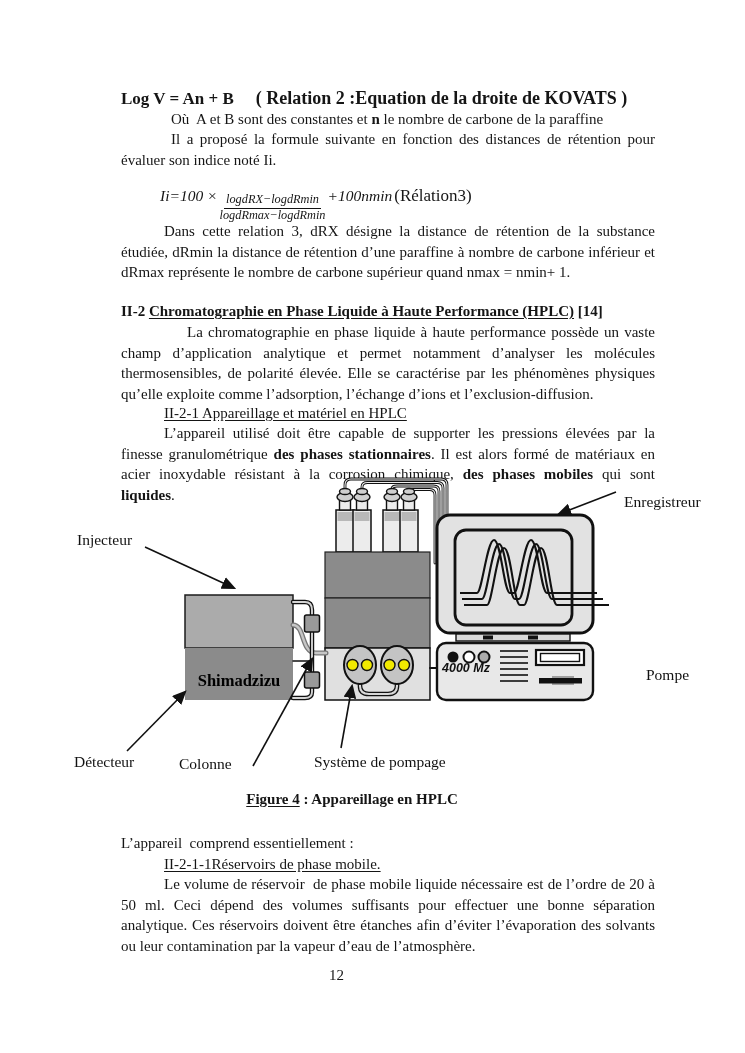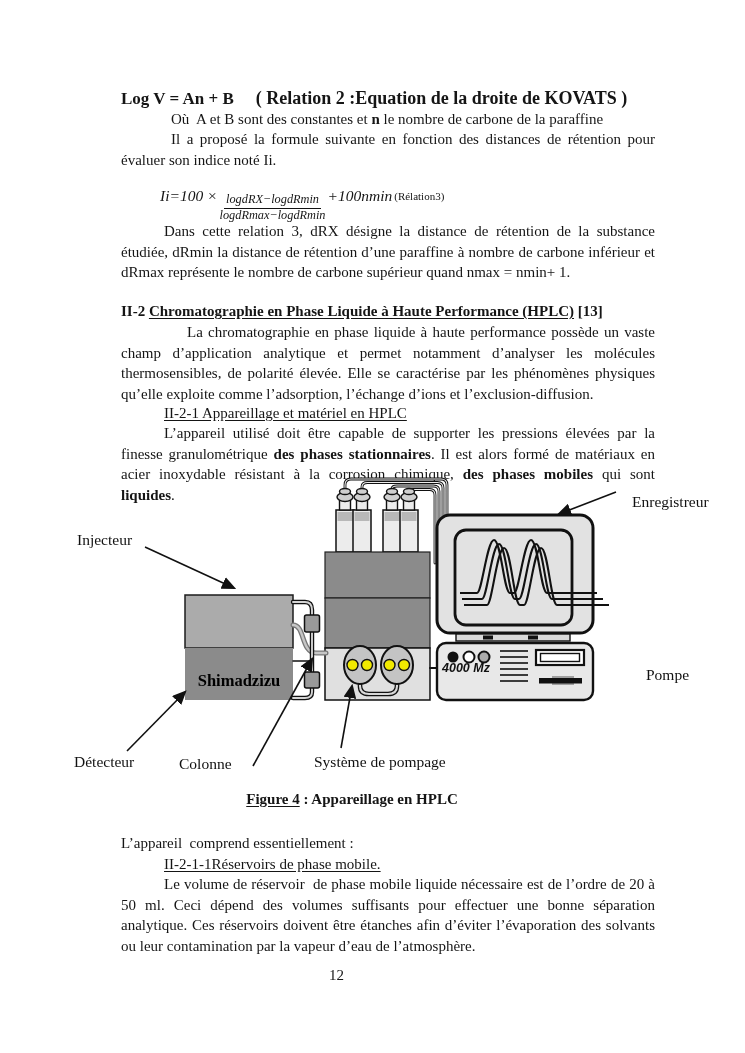--- a/index.html
+++ b/index.html
@@ -8,21 +8,21 @@
   .abs{position:absolute;}
   .txt{font-size:15px;line-height:20.5px;}
   .just{text-align:justify;width:534px;}
   .u{text-decoration:underline;text-underline-offset:2px;}
   .heading-main{font-size:17px;font-weight:bold;}
   .heading-paren{font-size:18px;font-weight:bold;}
   .formula{display:flex;align-items:center;font-style:italic;font-size:15.5px;}
   .frac{display:inline-flex;flex-direction:column;align-items:center;font-size:12.3px;line-height:1.12;margin-top:23px;}
   .frac .num{border-bottom:1.3px solid #111;padding:0 2px 1px 2px;}
   .frac .den{padding:0 2px;}
-  .rel-label{font-style:normal;font-size:11px;margin-left:2px;}
+  .rel-label{font-style:normal;font-size:17px;margin-left:2px;}
   .fig-label{position:absolute;font-size:15.5px;white-space:nowrap;color:#111;}
   .shim-label{position:absolute;left:185px;top:181px;width:108px;text-align:center;
               font-weight:bold;font-size:16.5px;color:#000;margin-top:20px;}
   .model-label{position:absolute;left:442px;top:191px;font-family:"Liberation Sans",sans-serif;
                font-weight:bold;font-style:italic;font-size:12.5px;color:#111;}
   .caption{width:704px;text-align:center;font-size:15px;font-weight:bold;}
   .pagenum{width:673px;text-align:center;font-size:15px;}
   svg{display:block;}
 </style>
 </head>
@@ -47,21 +47,21 @@
       <span class="num">logdRX−logdRmin</span>
       <span class="den">logdRmax−logdRmin</span>
     </span>
     <span>+</span>
     <span>100nmin</span>
     <span class="rel-label">(Rélation3)</span>
   </div>
 
   <div class="abs txt just" style="left:121px;top:221px;text-indent:43px;">Dans cette relation 3, dRX désigne la distance de rétention de la substance étudiée, dRmin la distance de rétention d’une paraffine à nombre de carbone inférieur et dRmax représente le nombre de carbone supérieur quand nmax = nmin+ 1.</div>
 
-  <div class="abs txt" style="left:121px;top:301px;"><b>II-2 </b><b class="u">Chromatographie en Phase Liquide à Haute Performance (HPLC)</b><b> [13]</b></div>
+  <div class="abs txt" style="left:121px;top:301px;"><b>II-2 </b><b class="u">Chromatographie en Phase Liquide à Haute Performance (HPLC)</b><b> [14]</b></div>
 
   <div class="abs txt just" style="left:121px;top:322px;text-indent:66px;">La chromatographie en phase liquide à haute performance possède un vaste champ d’application analytique et permet notamment d’analyser les molécules thermosensibles, de polarité élevée. Elle se caractérise par les phénomènes physiques qu’elle exploite comme l’adsorption, l’échange d’ions et l’exclusion-diffusion.</div>
 
   <div class="abs txt" style="left:164px;top:403px;"><span class="u">II-2-1  Appareillage et matériel en HPLC</span></div>
 
   <div class="abs txt just" style="left:121px;top:423px;text-indent:43px;"><span>L’appareil utilisé doit être capable de supporter les pressions élevées par la finesse granulométrique </span><b>des phases stationnaires</b><span>. Il est alors formé de matériaux en acier inoxydable résistant à la corrosion chimique, </span><b>des phases mobiles</b><span> qui sont </span><b>liquides</b><span>.</span></div>
 
   <div class="abs" style="left:0;top:470px;width:745px;height:315px;">
     <svg width="745" height="315" viewBox="0 0 745 315">
       <defs>
@@ -178,21 +178,21 @@
       <g stroke="#111" stroke-width="1.6" marker-end="url(#ah)">
         <line x1="145" y1="77" x2="234" y2="118"></line>
         <line x1="616" y1="22" x2="559" y2="44"></line>
         <line x1="127" y1="281" x2="185" y2="222"></line>
         <line x1="253" y1="296" x2="312" y2="189"></line>
         <line x1="341" y1="278" x2="352" y2="216"></line>
       </g>
     </svg>
 
     <div class="fig-label" style="left:77px;top:61px;">Injecteur</div>
-    <div class="fig-label" style="left:624px;top:23px;margin-left:8px;">Enregistreur</div>
+    <div class="fig-label" style="left:624px;top:23px;">Enregistreur</div>
     <div class="fig-label" style="left:646px;top:196px;">Pompe</div>
     <div class="fig-label" style="left:74px;top:283px;">Détecteur</div>
     <div class="fig-label" style="left:179px;top:285px;">Colonne</div>
     <div class="fig-label" style="left:314px;top:283px;">Système de pompage</div>
     <div class="shim-label">Shimadzizu</div>
     <div class="model-label">4000 Mz</div>
   </div>
 
   <div class="abs caption" style="top:791px;"><span class="u">Figure 4</span><span> : Appareillage en HPLC</span></div>
 

